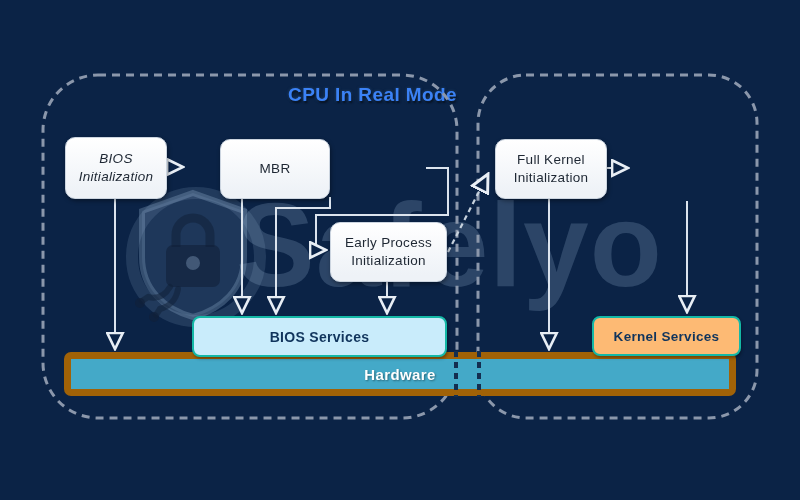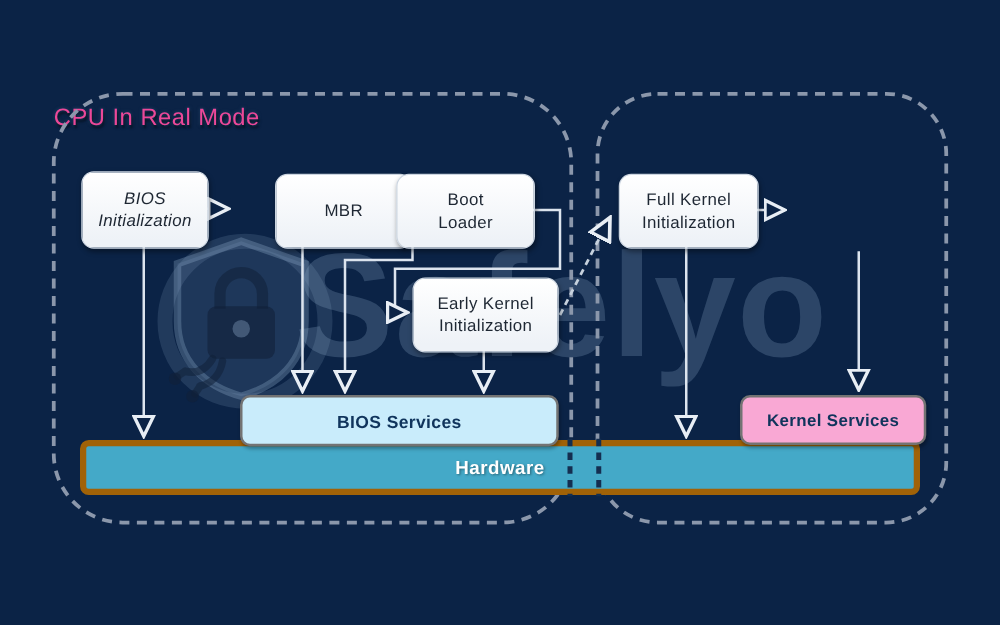--- a/index.html
+++ b/index.html
@@ -12,22 +12,22 @@
   .wm-text{
     position:absolute;left:236px;top:186px;
     font-size:118px;font-weight:700;line-height:1;
     letter-spacing:1px;
     color:rgba(150,178,210,0.24);
     user-select:none;white-space:nowrap;
   }
   .wm-logo{position:absolute;left:118px;top:185px;}
   
   .region-title{
-    position:absolute;top:84px;text-align:left;
-    font-size:19px;font-weight:400;color:#ec4899;
+    position:absolute;top:84px;text-align:right;
+    font-size:19px;font-weight:700;color:#3b82f6;
     letter-spacing:0.4px;
     text-shadow:1px 2px 2px rgba(0,0,0,0.6), 0 0 3px rgba(70,110,150,0.5);
   }
   .rt-real{left:43px;width:414px;}
   .rt-prot{left:478px;width:279px;}
   
   .node{
     position:absolute;
     background:linear-gradient(180deg,#ffffff 0%,#eef2f7 90%);
     border:1px solid #ccd5e0;border-radius:10px;
@@ -38,31 +38,31 @@
   }
   .n-bios{left:65px;top:137px;width:100px;height:60px;font-style:italic;}
   .n-mbr{left:188px;top:139px;width:108px;height:58px;margin-left:32px;}
   .n-boot{left:317px;top:139px;width:109px;height:58px;}
   .n-early{left:330px;top:222px;width:115px;height:58px;}
   .n-full{left:495px;top:139px;width:110px;height:58px;}
   .n-first{left:632px;top:137px;width:110px;height:64px;}
   
   .service{
     position:absolute;z-index:5;
-    border:2px solid #737373;border-radius:8px;
+    border:2px solid #14b8a6;border-radius:8px;
     box-shadow:1px 2px 3px rgba(0,0,0,0.3);
     display:flex;align-items:center;justify-content:center;
     font-weight:700;color:#10345c;letter-spacing:0.3px;
   }
   .s-bios{left:192px;top:316px;width:251px;height:37px;background:#c9ecfb;font-size:14px;}
-  .s-kernel{left:592px;top:316px;width:145px;height:36px;background:#f9a8d4;font-size:13.5px;}
+  .s-kernel{left:592px;top:316px;width:145px;height:36px;background:#fdba74;font-size:13.5px;}
   
   .hardware{
     position:absolute;left:64px;top:352px;width:672px;height:44px;z-index:3;
-    background:#44a9c8;border:5px solid #a16207;border-radius:7px;
+    background:#44a9c8;border:7px solid #a16207;border-radius:7px;
     box-sizing:border-box;
     display:flex;align-items:center;justify-content:center;
     color:#ffffff;font-weight:700;font-size:15px;letter-spacing:0.4px;
     text-shadow:1px 1px 2px rgba(0,0,0,0.4);
   }
   
   .lines-svg{position:absolute;left:0;top:0;z-index:2;}
   .overbar-svg{position:absolute;left:0;top:0;z-index:4;pointer-events:none;}
 </style>
 </head>
@@ -114,23 +114,21 @@
   <div class="hardware">Hardware</div>
 
   <svg class="overbar-svg" width="800" height="500" viewBox="0 0 800 500">
     <path d="M456,351 V397" stroke="#142e50" stroke-width="4" stroke-dasharray="6 5" fill="none"></path>
     <path d="M479,351 V397" stroke="#142e50" stroke-width="4" stroke-dasharray="6 5" fill="none"></path>
   </svg>
 
   <div class="node n-bios">BIOS
 Initialization</div>
   <div class="node n-mbr">MBR</div>
-  <div class="node n-boot">Boot
-Loader</div>
-  <div class="node n-early">Early Kernel
+  <div class="node n-early">Early Process
 Initialization</div>
   <div class="node n-full">Full Kernel
 Initialization</div>
 
   <div class="service s-bios">BIOS Services</div>
   <div class="service s-kernel">Kernel Services</div>
 
 </div>
 
 </body></html>

